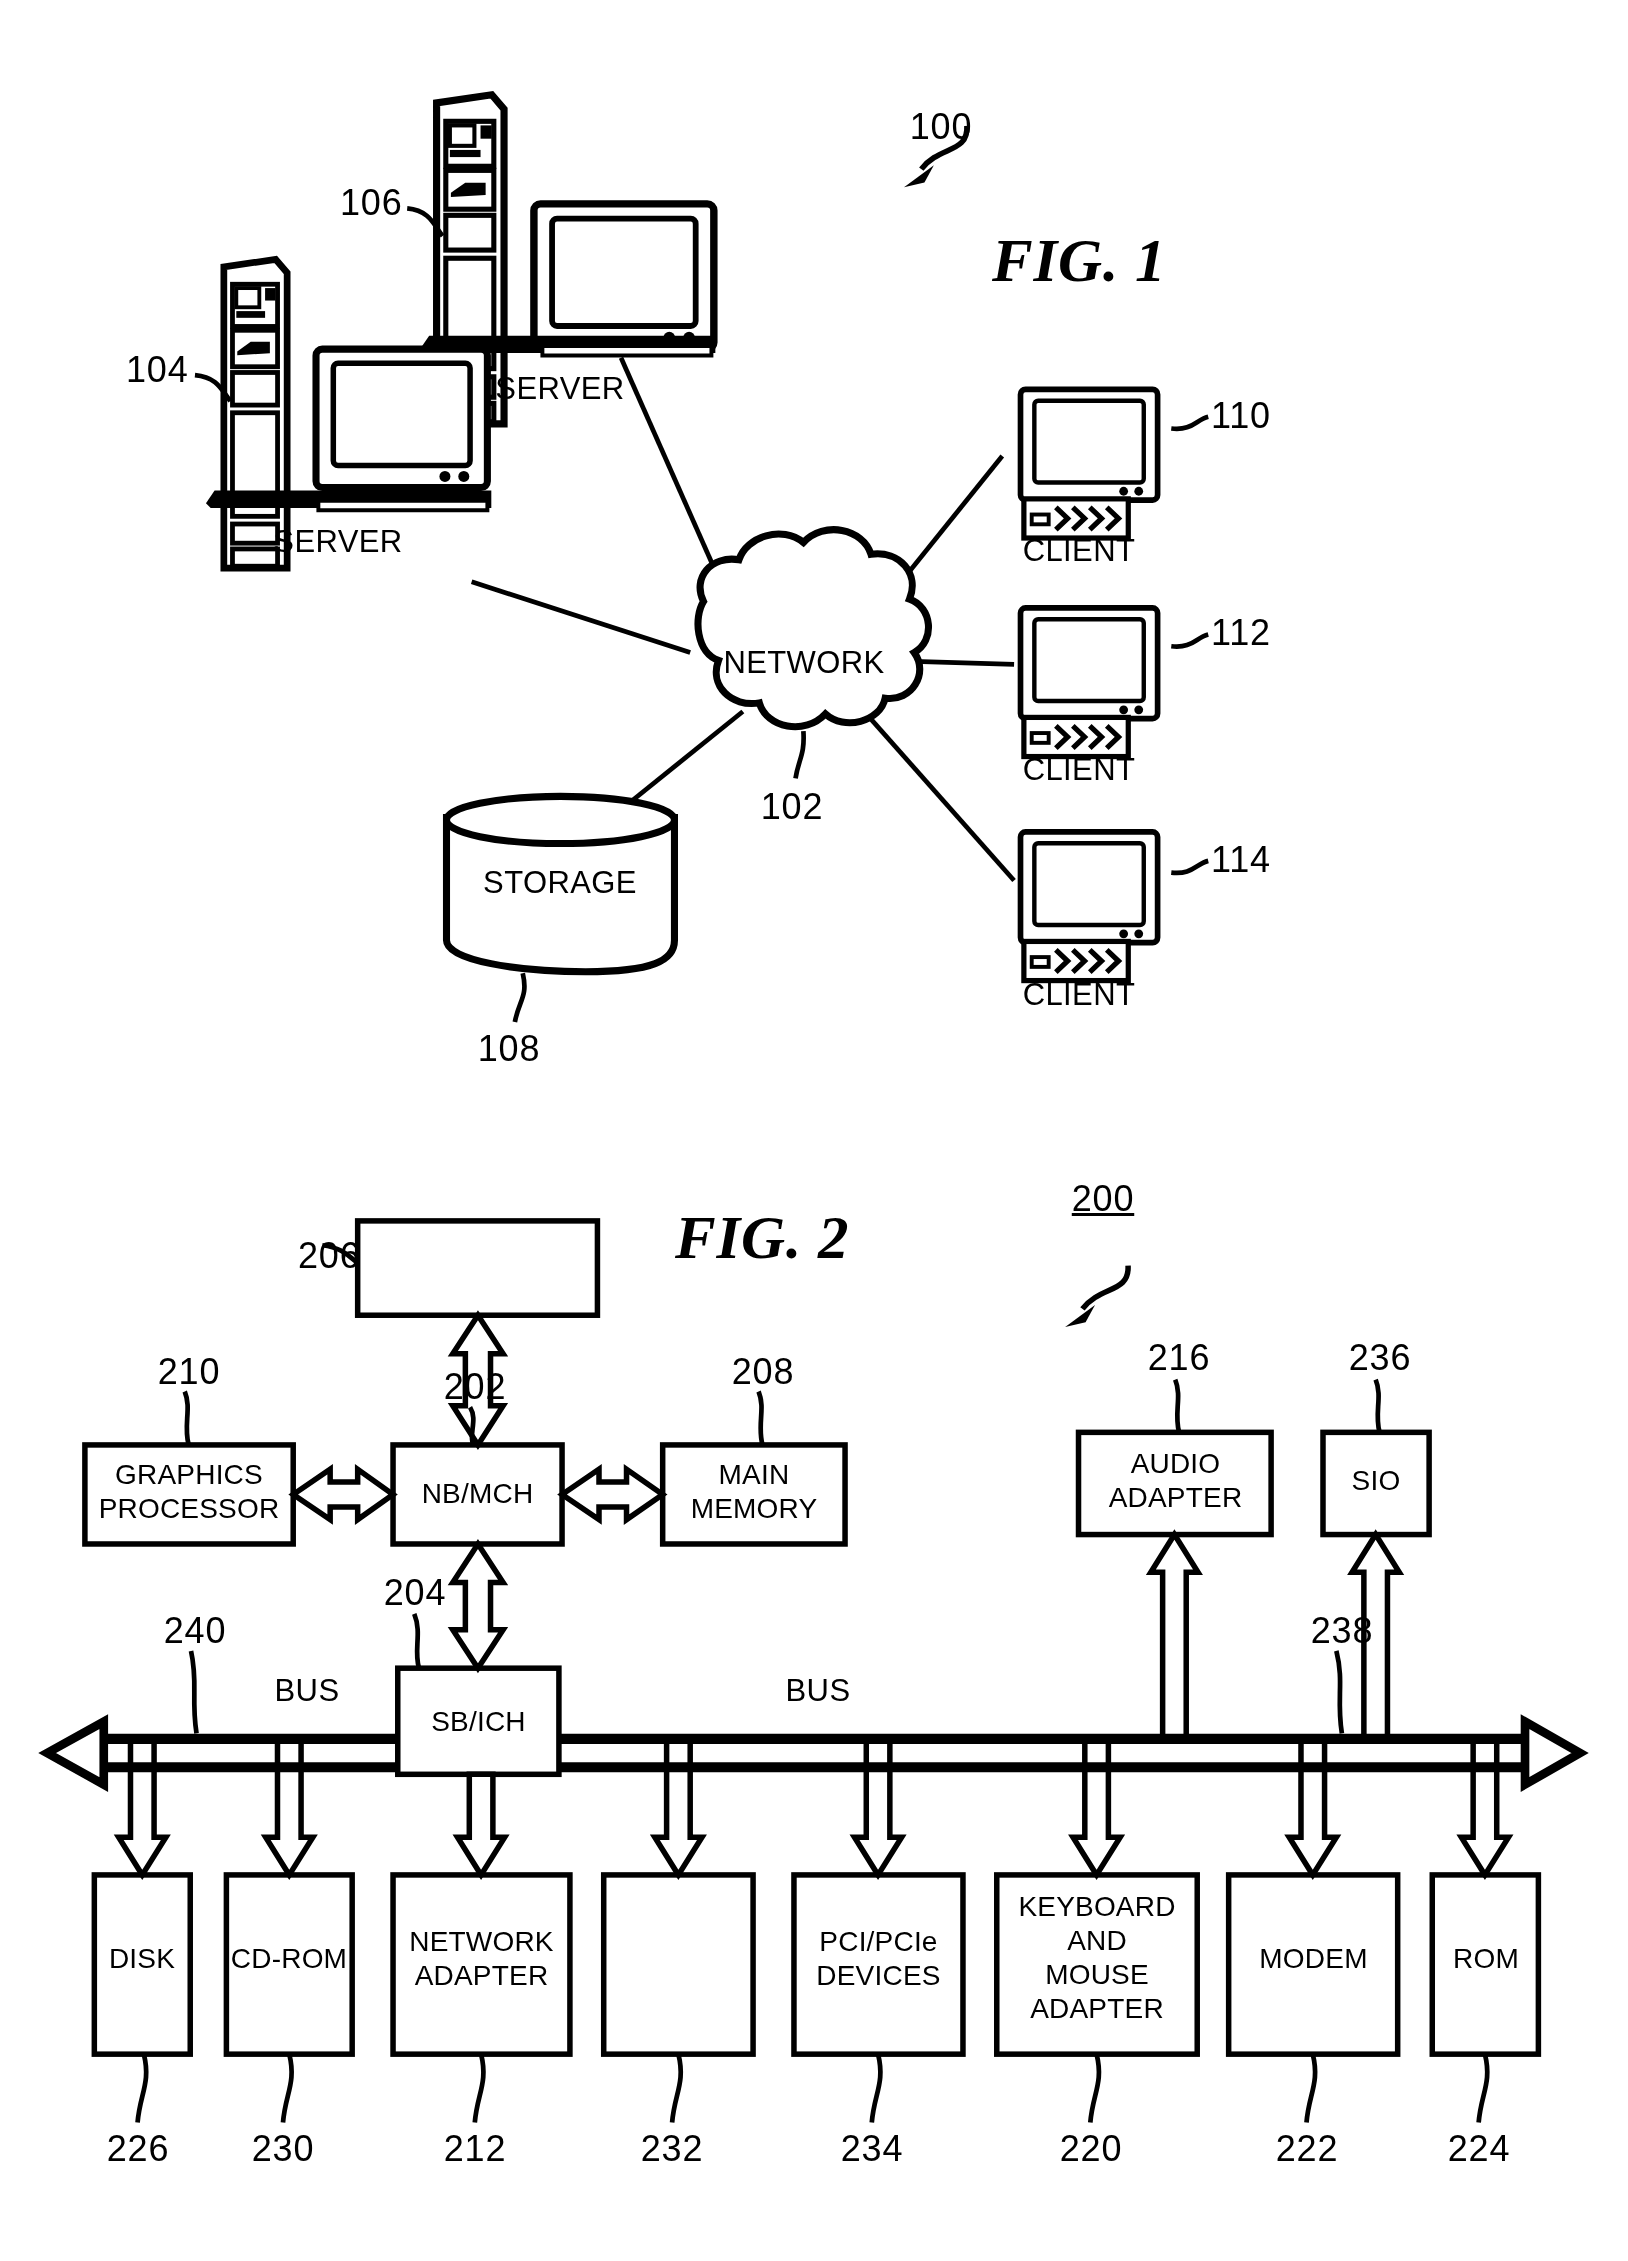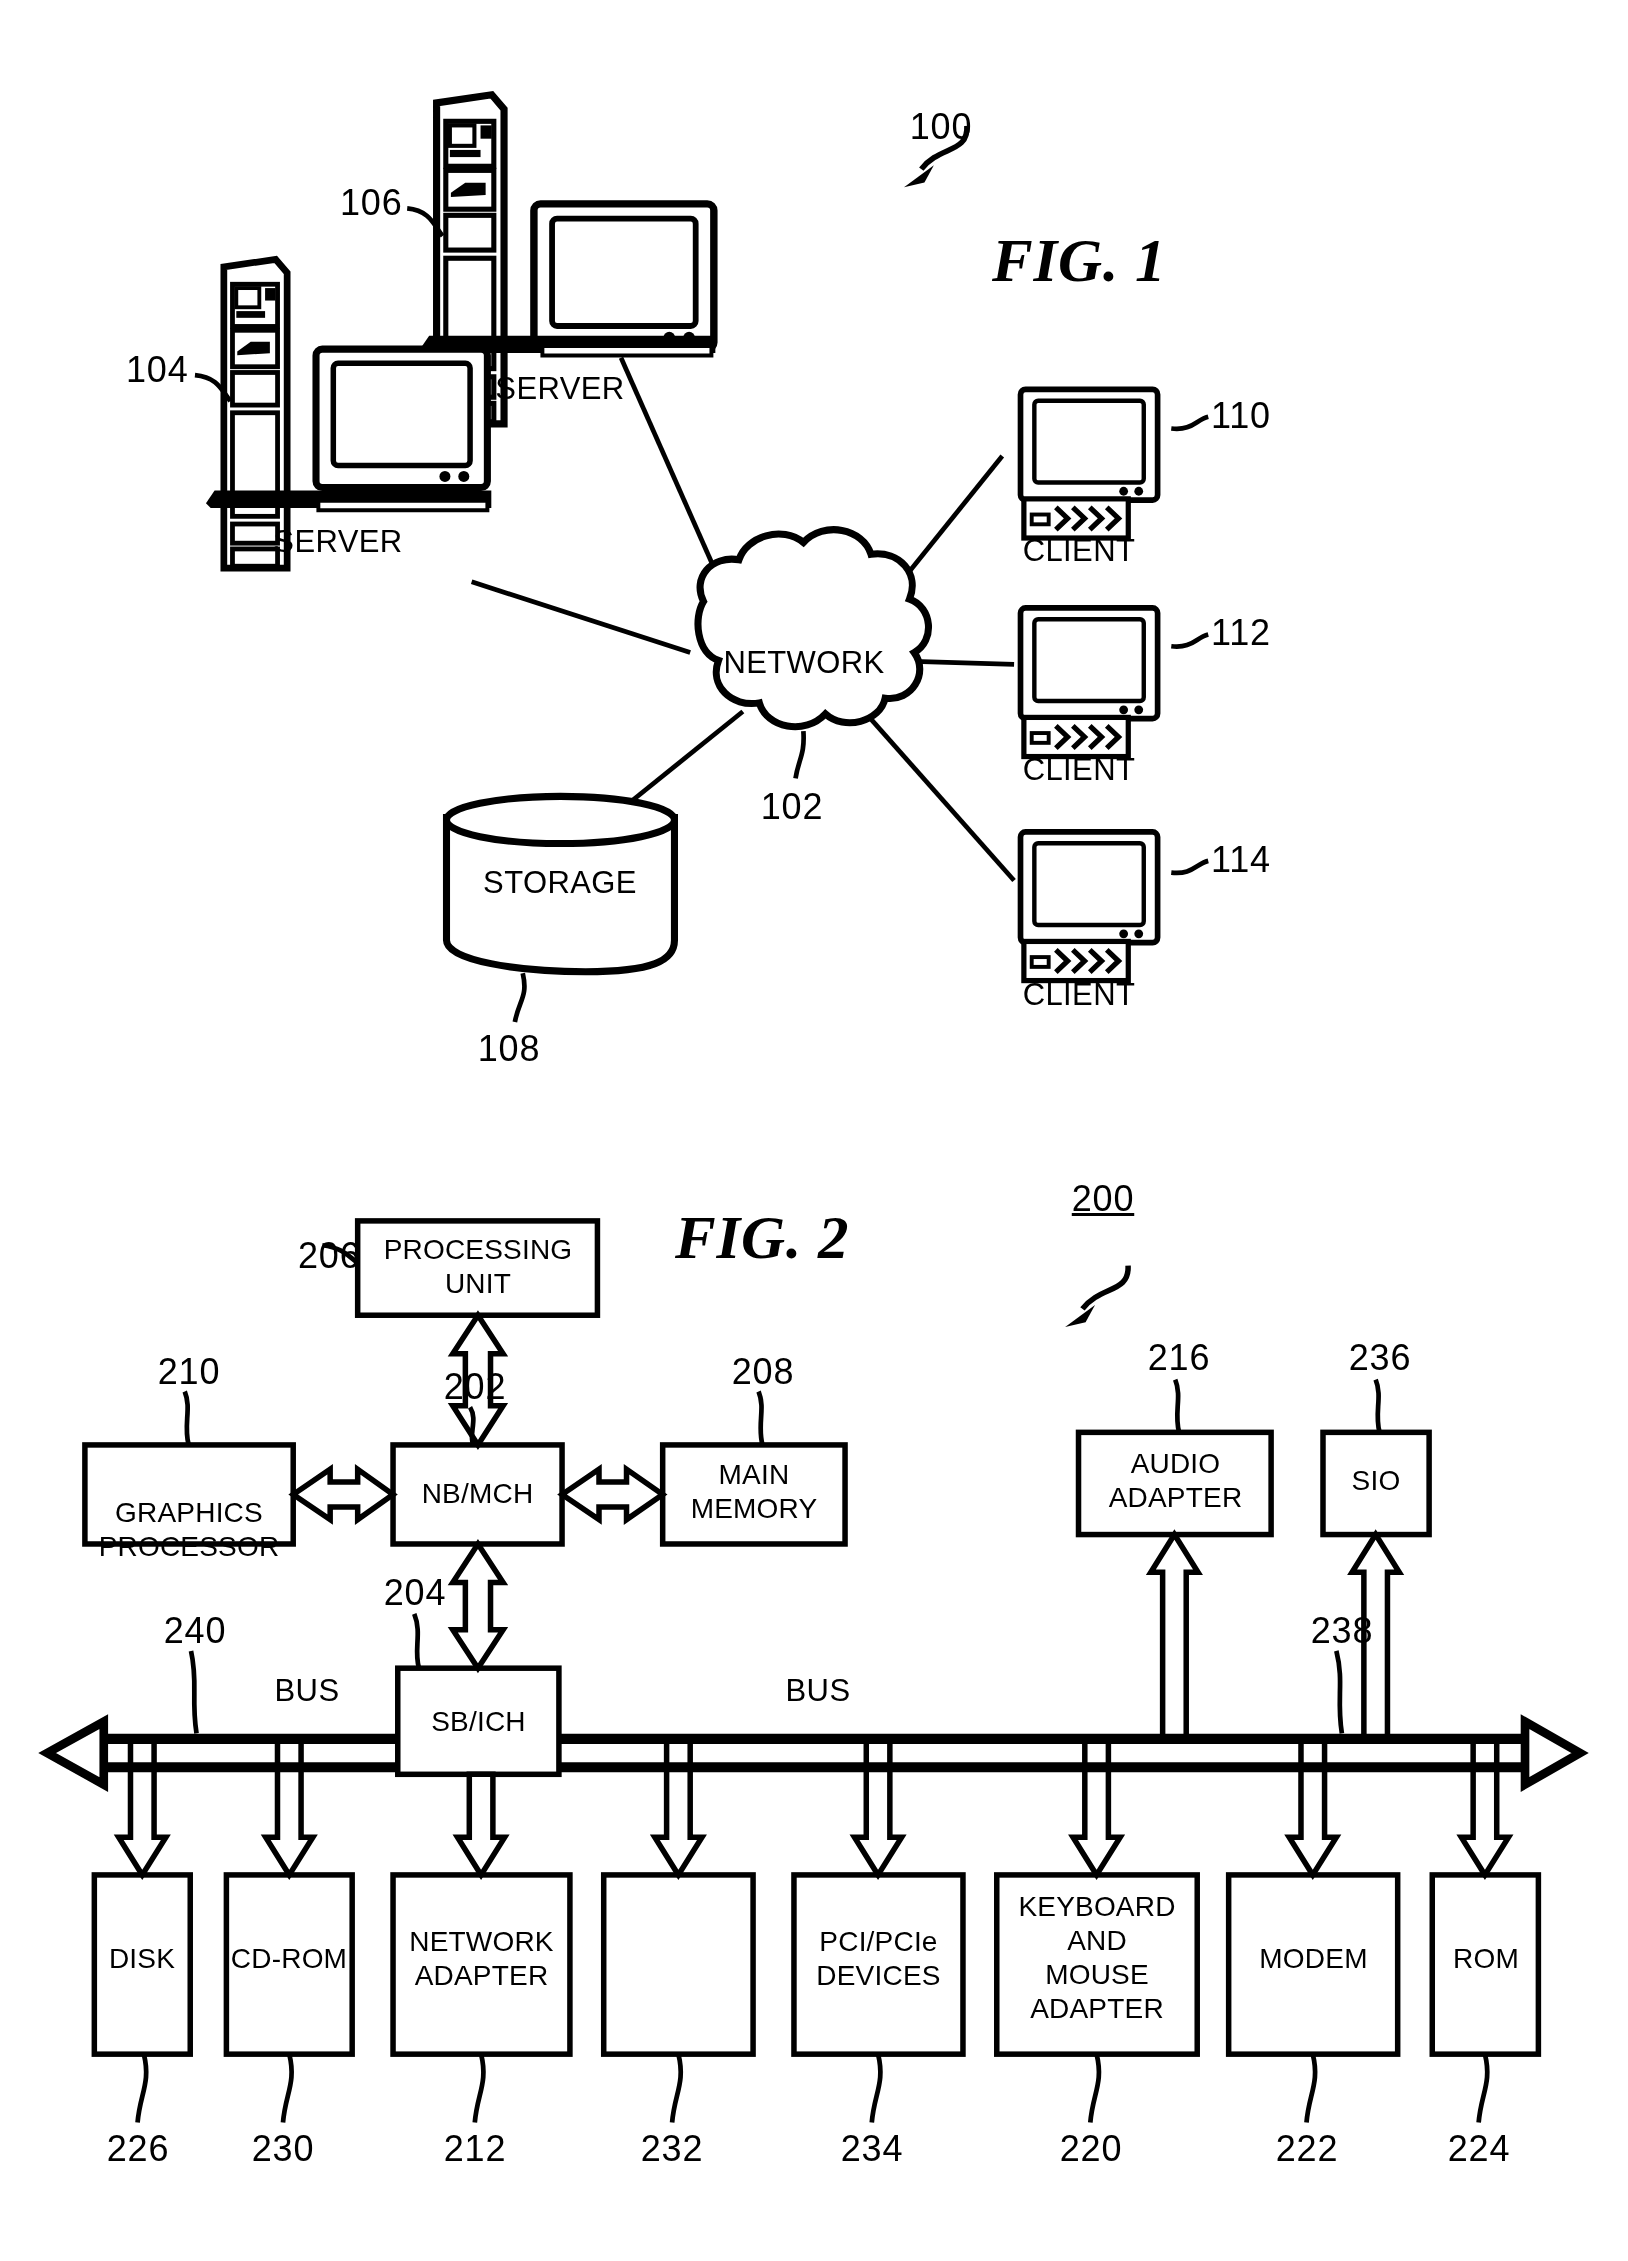--- a/index.html
+++ b/index.html
@@ -248,25 +248,23 @@
 <div class="refnum" style="left:1211px;top:612px;">112</div>
 <div class="nodelabel ctr" style="left:1079px;top:752px;">CLIENT</div>
 
 <div class="refnum" style="left:1211px;top:839px;">114</div>
 <div class="nodelabel ctr" style="left:1079px;top:977px;">CLIENT</div>
 
 <div class="figlabel" style="left:675px;top:1203px;">FIG. 2</div>
 <div class="refnum ctr" style="left:1103px;top:1178px;text-decoration:underline;">200</div>
 
 <div class="refnum" style="left:250px;top:1235px;margin-left:48px;">206</div>
-<div class="boxtext" style="left:358px;top:1233px;width:240px;">PROCESSING
-UNIT</div>
 
 <div class="refnum ctr" style="left:189px;top:1351px;">210</div>
-<div class="boxtext" style="left:85px;top:1458px;width:208px;margin-top:38px;">GRAPHICS
+<div class="boxtext" style="left:85px;top:1458px;width:208px;">GRAPHICS
 PROCESSOR</div>
 
 <div class="refnum ctr" style="left:475px;top:1366px;">202</div>
 <div class="boxtext" style="left:393px;top:1477px;width:169px;">NB/MCH</div>
 
 <div class="refnum ctr" style="left:763px;top:1351px;">208</div>
 <div class="boxtext" style="left:663px;top:1458px;width:182px;">MAIN
 MEMORY</div>
 
 <div class="refnum ctr" style="left:1179px;top:1337px;">216</div>

